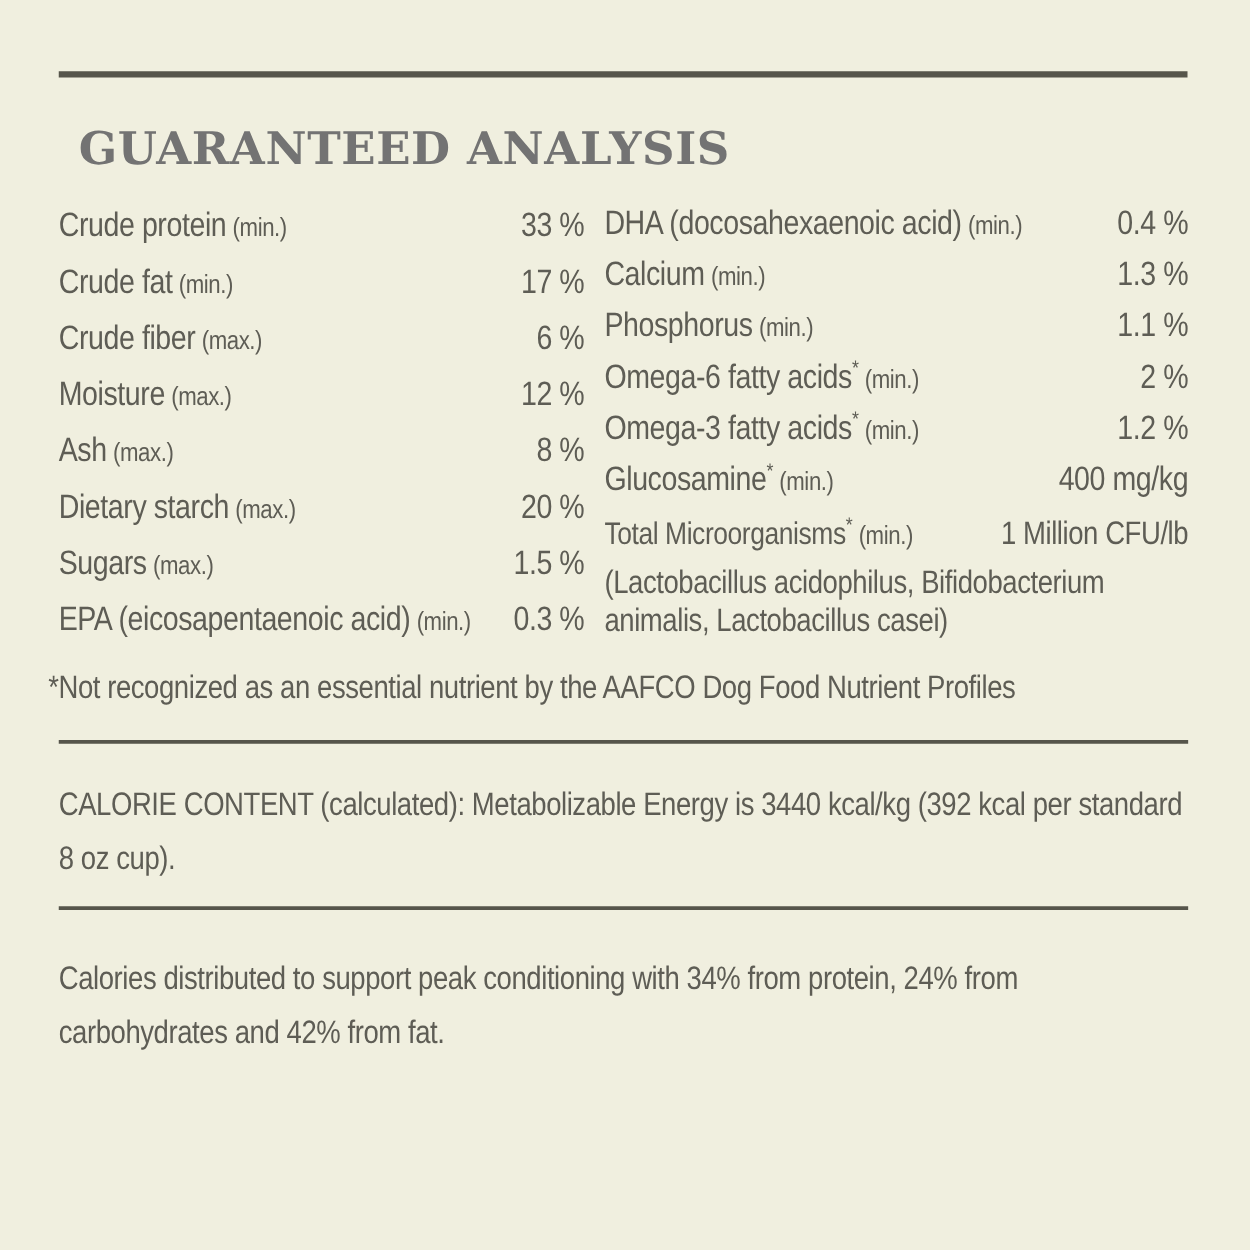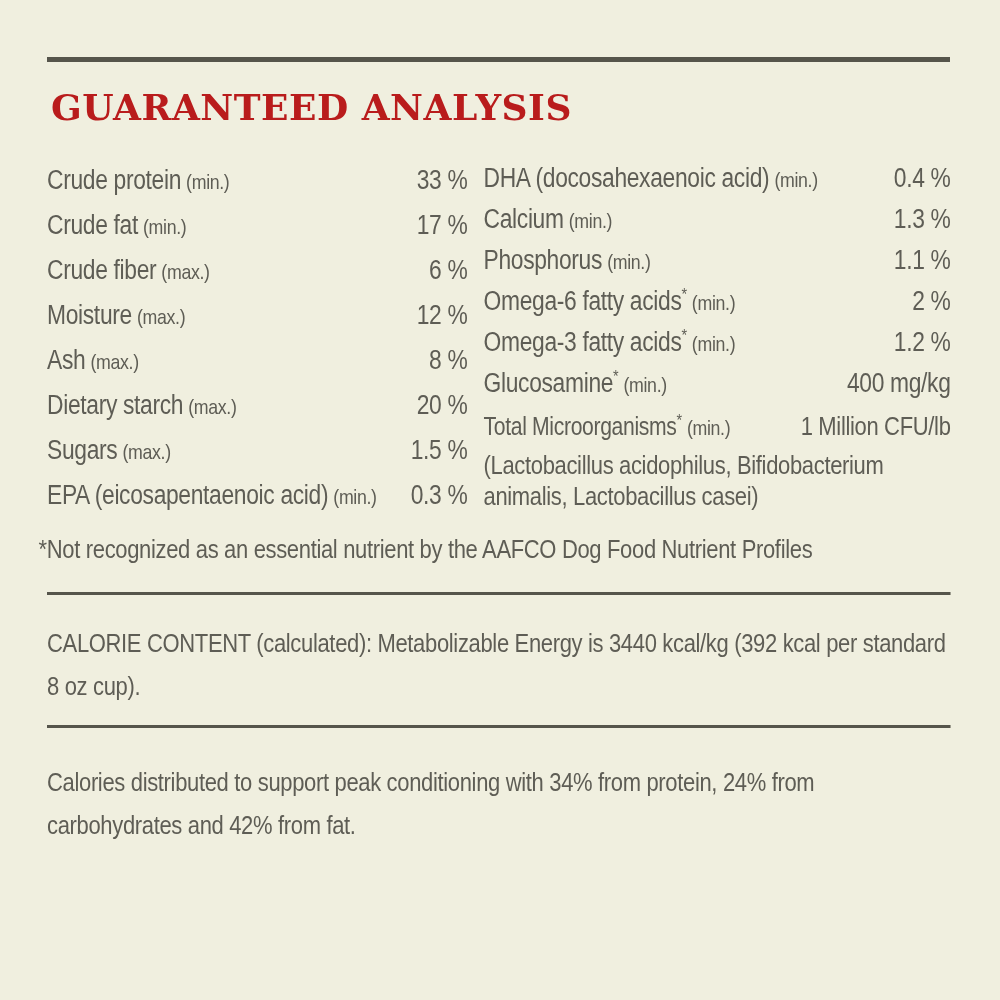--- a/index.html
+++ b/index.html
@@ -15,22 +15,22 @@
   .rule-thick {
     position: absolute; left: 47px; top: 57px;
     width: 903px; height: 5px; background: #56554b;
   }
   .title {
     position: absolute; left: 47px; top: 84px;
     font-family: "DejaVu Serif", serif;
     font-weight: bold;
     font-size: 36px; line-height: 38px;
     letter-spacing: 0.5px;
-    color: #b91c1c;
-    margin: 4px;
+    color: #737373;
+    margin: 16px;
   }
 
   
   .scaled {
     position: absolute; left: 47px; top: 158px;
     width: 1068px;
     transform: scaleX(0.846);
     transform-origin: left top;
     letter-spacing: -0.4px;
   }

